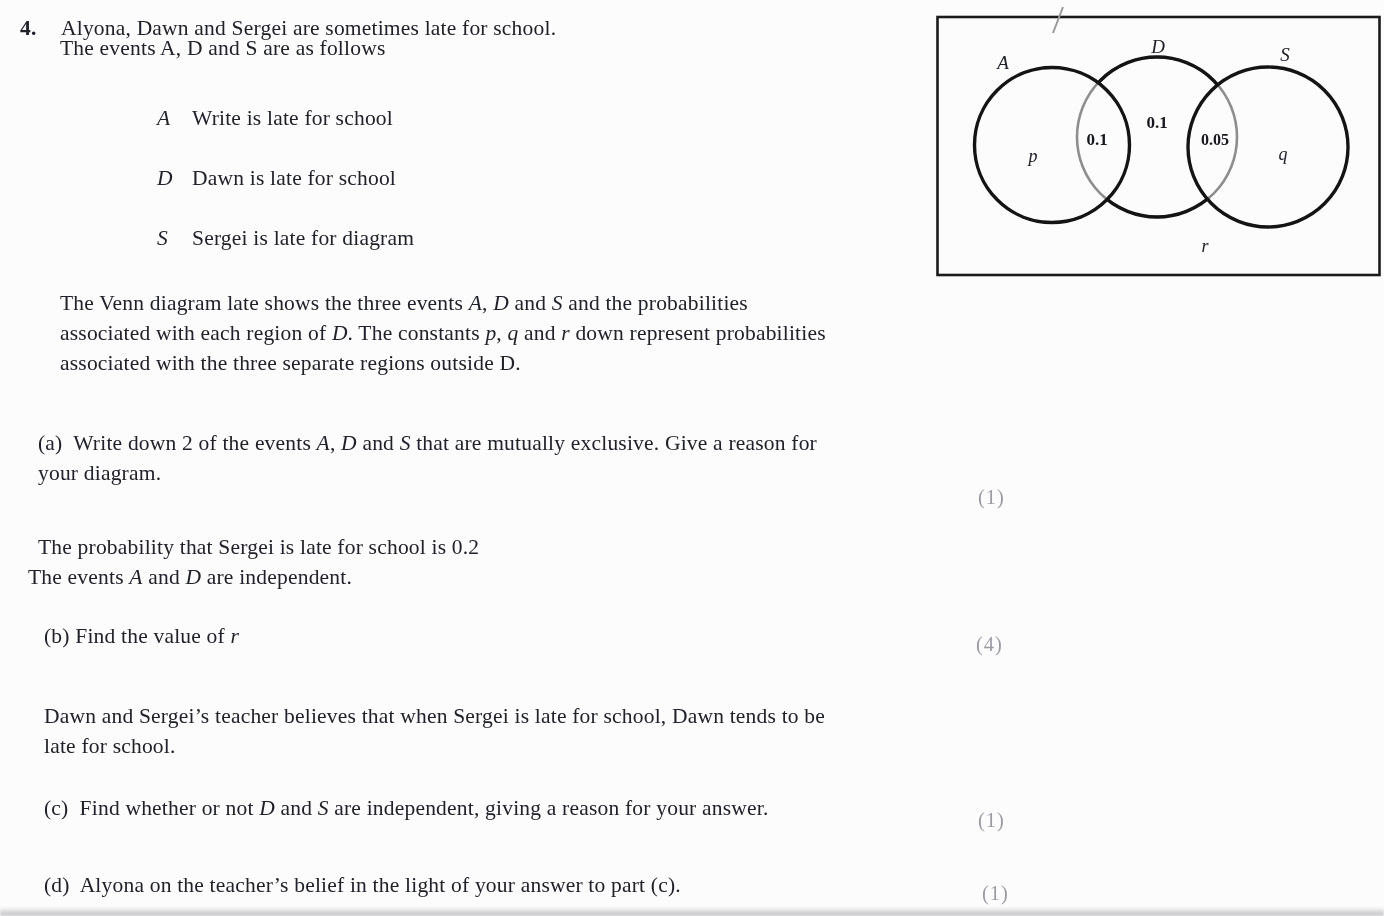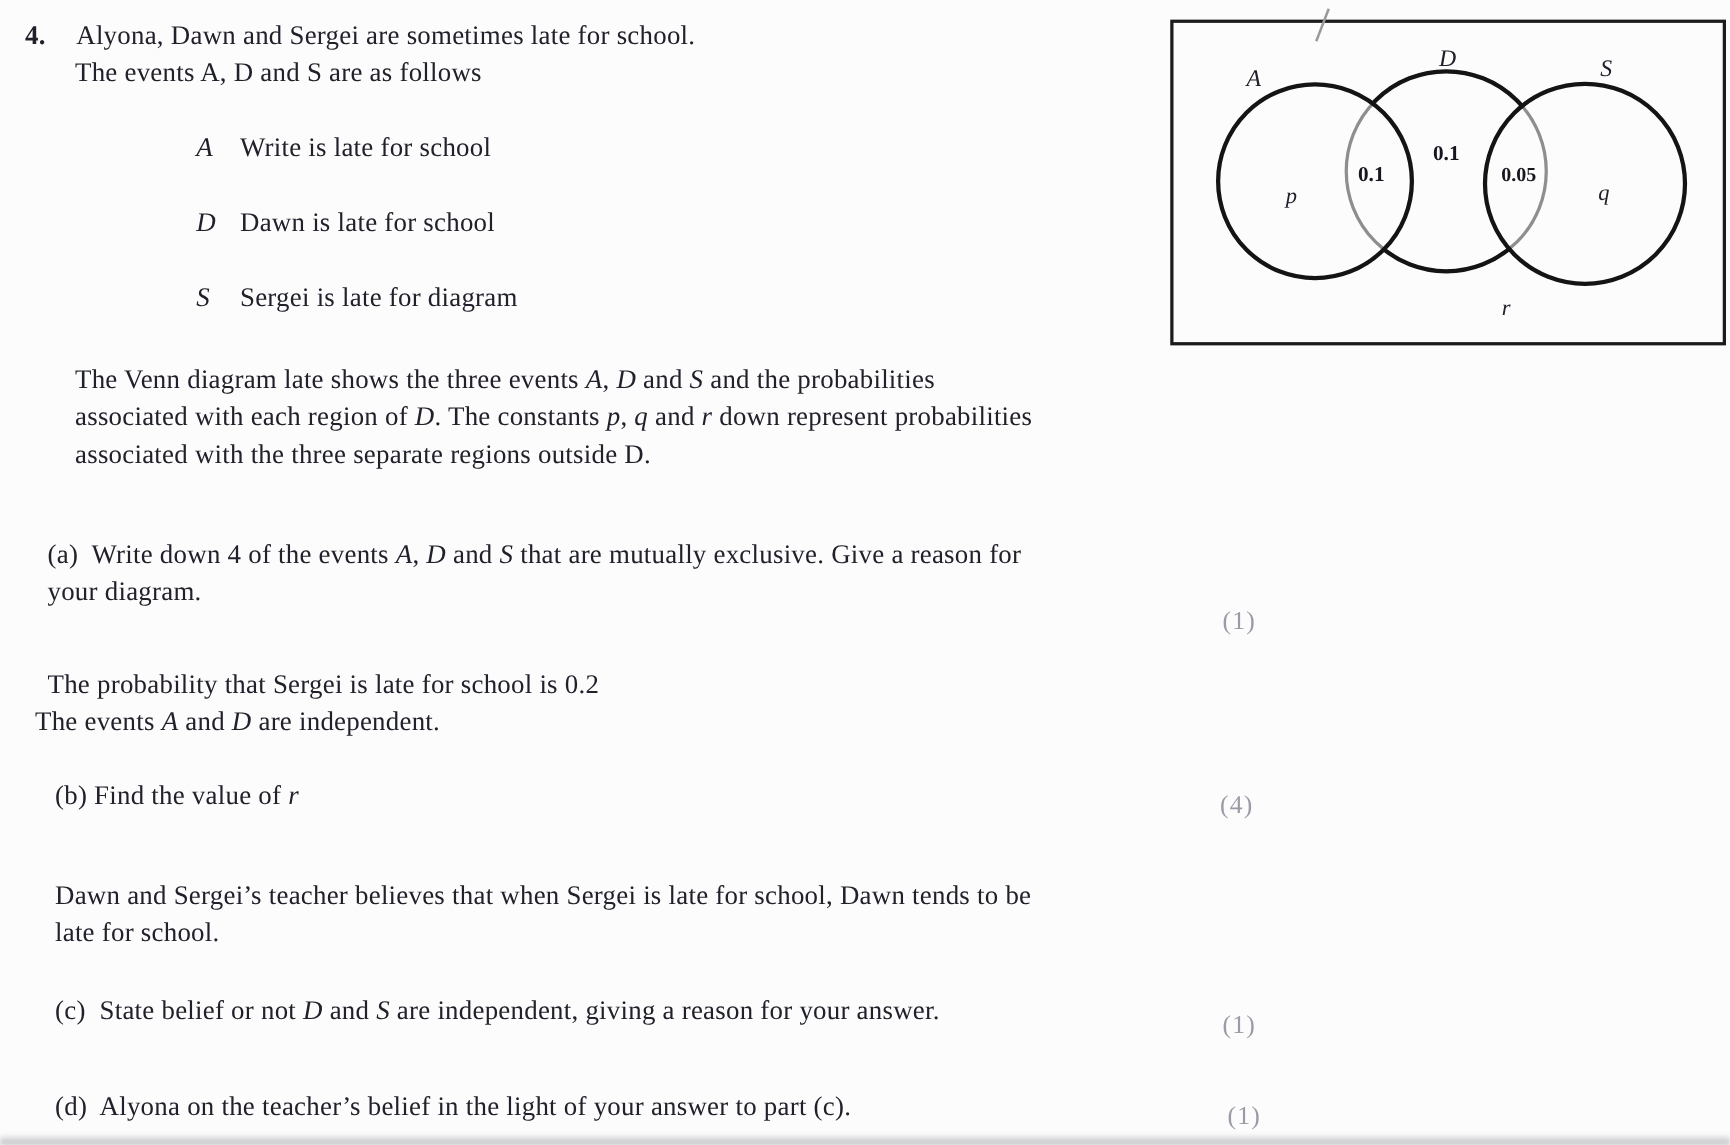--- a/index.html
+++ b/index.html
@@ -44,44 +44,44 @@
     filter: blur(1.5px);
   }
 </style>
 </head>
 <body>
 
 <main>
 
   <div class="t bd" style="left:20px; top:13px">4.</div>
   <div class="t" style="left:61px; top:13px"><span>Alyona, Dawn and Sergei are sometimes late for school.</span></div>
-  <div class="t" style="left:60px; top:43px"><span>The events A, D and S are as follows</span></div>
+  <div class="t" style="left:60px; top:33px"><span>The events A, D and S are as follows</span></div>
 
   <div class="t" style="left:157px; top:103px"><span class="sym">A</span><span>Write is late for school</span></div>
   <div class="t" style="left:157px; top:163px"><span class="sym">D</span><span>Dawn is late for school</span></div>
   <div class="t" style="left:157px; top:223px"><span class="sym">S</span><span>Sergei is late for diagram</span></div>
 
   <div class="t" style="left:60px; top:288px"><span>The Venn diagram late shows the three events </span><span class="it">A</span><span>, </span><span class="it">D</span><span> and </span><span class="it">S</span><span> and the probabilities</span></div>
   <div class="t" style="left:60px; top:318px"><span>associated with each region of </span><span class="it">D</span><span>. The constants </span><span class="it">p</span><span>, </span><span class="it">q</span><span> and </span><span class="it">r</span><span> down represent probabilities</span></div>
   <div class="t" style="left:60px; top:348px"><span>associated with the three separate regions outside D.</span></div>
 
-  <div class="t" style="left:38px; top:428px"><span>(a)  Write down 4 of the events </span><span class="it">A</span><span>, </span><span class="it">D</span><span> and </span><span class="it">S</span><span> that are mutually exclusive. Give a reason for</span></div>
+  <div class="t" style="left:38px; top:428px"><span>(a)  Write down 2 of the events </span><span class="it">A</span><span>, </span><span class="it">D</span><span> and </span><span class="it">S</span><span> that are mutually exclusive. Give a reason for</span></div>
   <div class="t" style="left:38px; top:458px"><span>your diagram.</span></div>
   <div class="mark" style="left:978px; top:486px">(1)</div>
 
   <div class="t" style="left:38px; top:532px"><span>The probability that Sergei is late for school is 0.2</span></div>
   <div class="t" style="left:28px; top:562px"><span>The events </span><span class="it">A</span><span> and </span><span class="it">D</span><span> are independent.</span></div>
 
   <div class="t" style="left:44px; top:621px"><span>(b) Find the value of </span><span class="it">r</span></div>
   <div class="mark" style="left:976px; top:633px">(4)</div>
 
   <div class="t" style="left:44px; top:701px"><span>Dawn and Sergei’s teacher believes that when Sergei is late for school, Dawn tends to be</span></div>
   <div class="t" style="left:44px; top:731px"><span>late for school.</span></div>
 
-  <div class="t" style="left:44px; top:793px"><span>(c)  State belief or not </span><span class="it">D</span><span> and </span><span class="it">S</span><span> are independent, giving a reason for your answer.</span></div>
+  <div class="t" style="left:44px; top:793px"><span>(c)  Find whether or not </span><span class="it">D</span><span> and </span><span class="it">S</span><span> are independent, giving a reason for your answer.</span></div>
   <div class="mark" style="left:978px; top:809px">(1)</div>
 
   <div class="t" style="left:44px; top:870px"><span>(d)  Alyona on the teacher’s belief in the light of your answer to part (c).</span></div>
   <div class="mark" style="left:982px; top:882px">(1)</div>
 
   <svg id="venn-svg" width="449" height="285" viewBox="0 0 449 285">
     <defs>
       <mask id="dmask">
         <rect x="0" y="0" width="449" height="285" fill="#ffffff"></rect>
         <circle cx="117" cy="145" r="77.5" fill="#000000"></circle>

